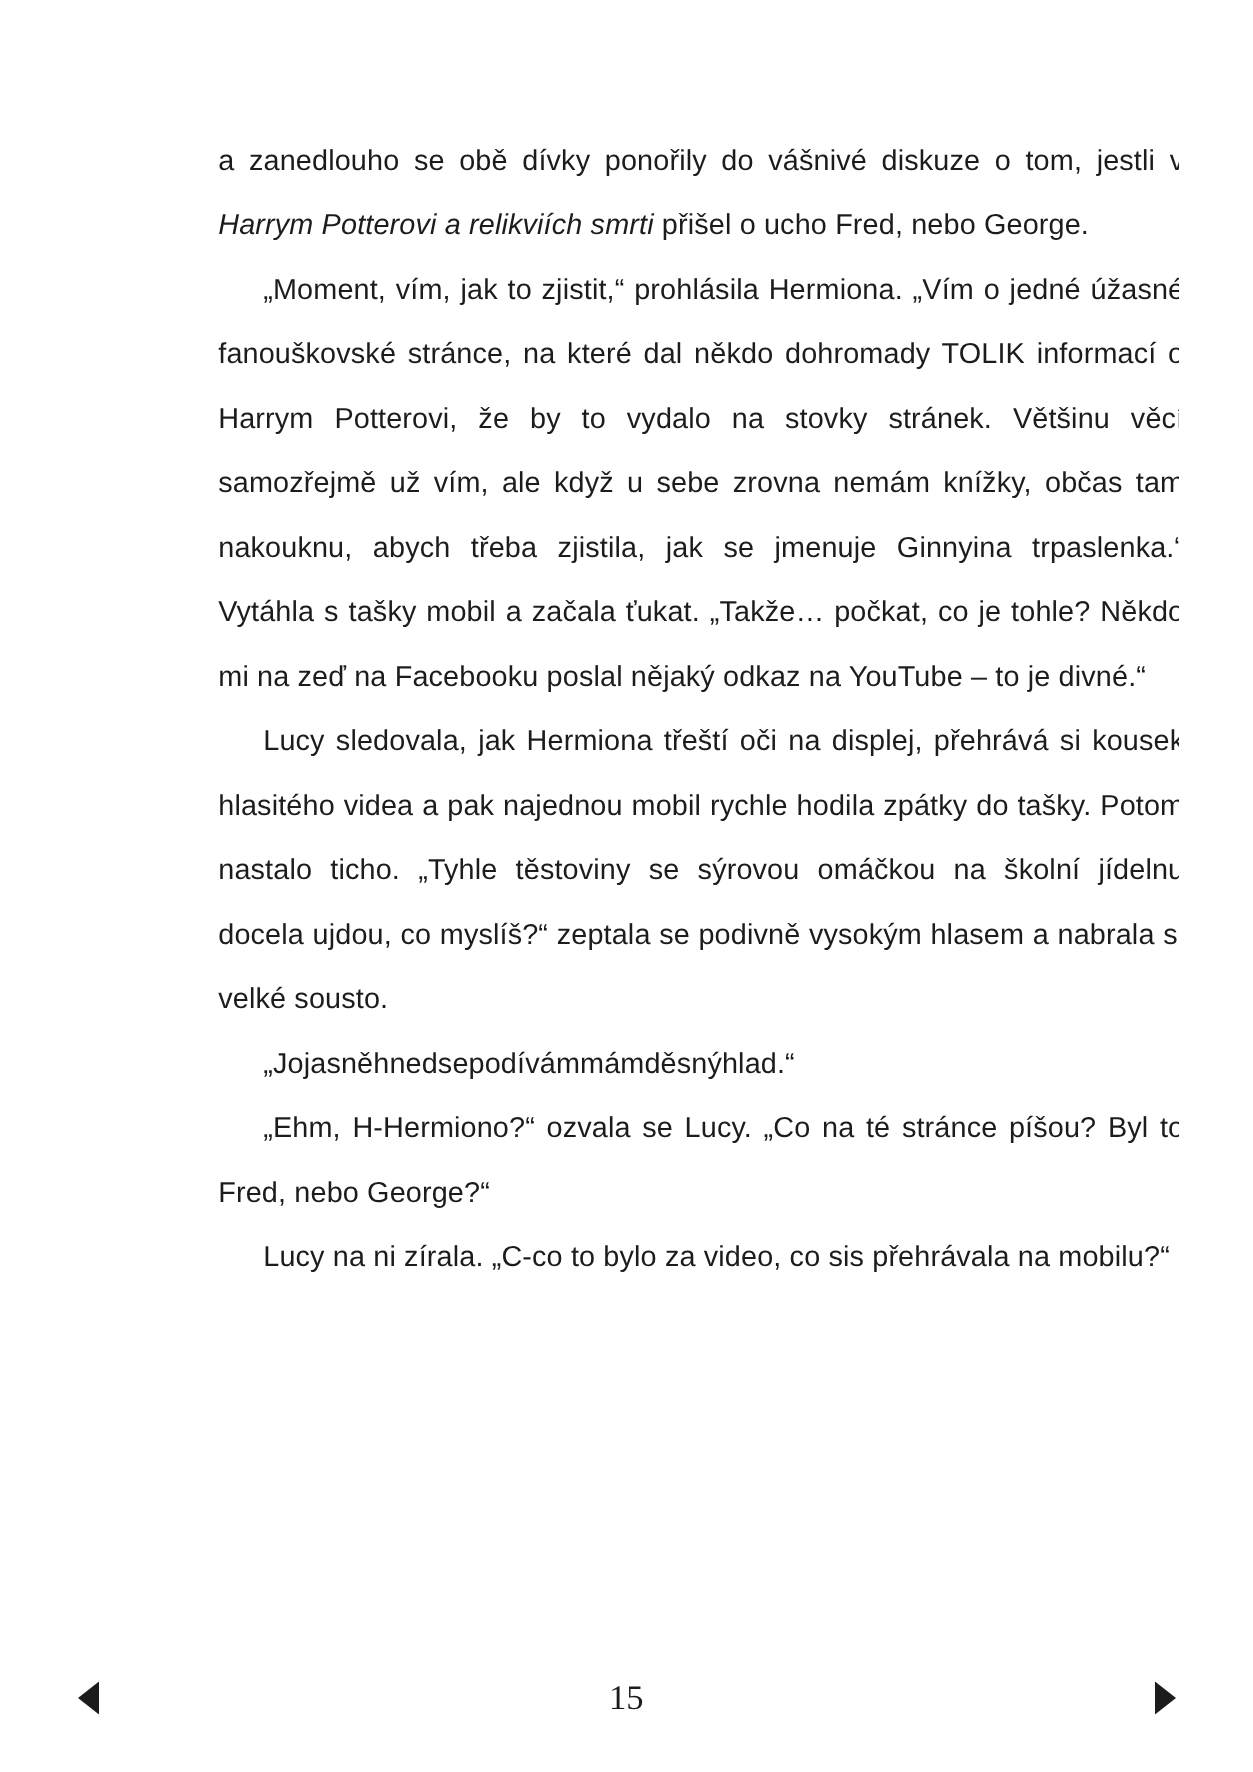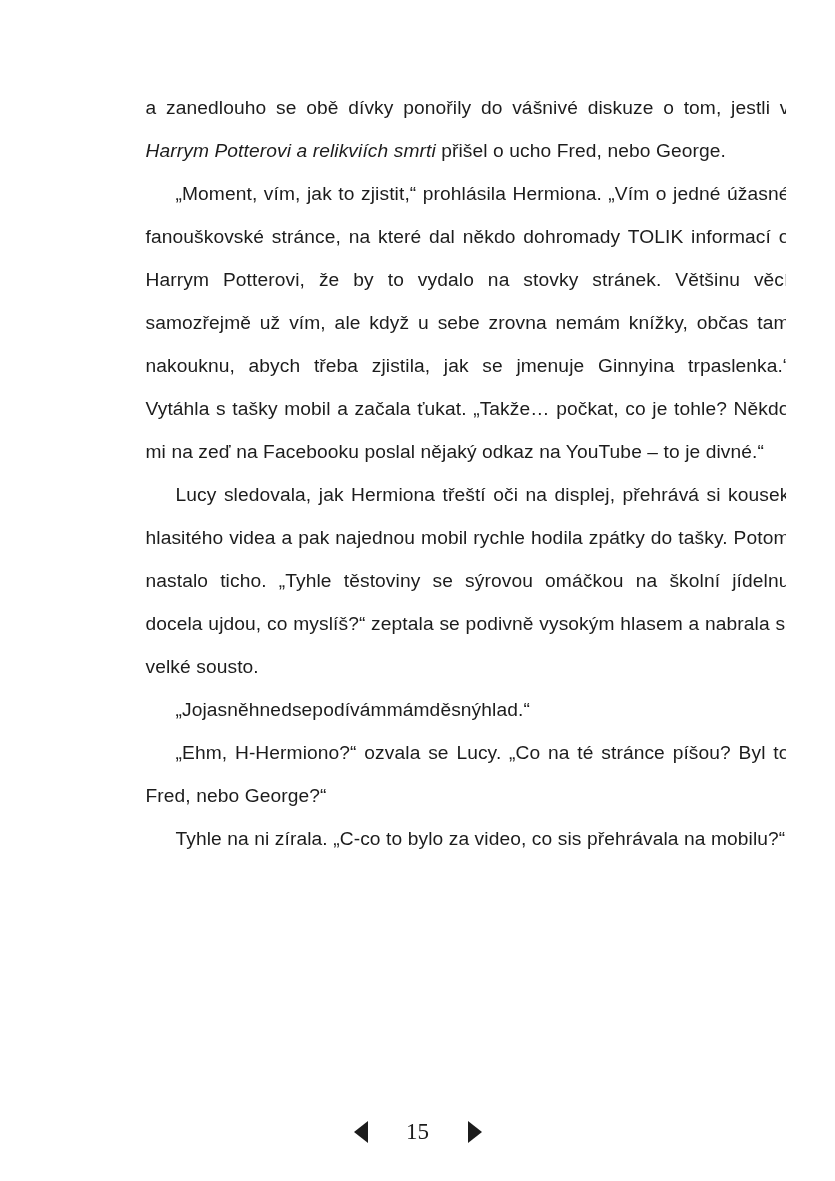--- a/index.html
+++ b/index.html
@@ -38,21 +38,21 @@
   .ital {
     font-style: italic;
   }
   .footer {
     position: absolute;
     left: 0;
     right: 0;
     bottom: 36px;
     display: flex;
     align-items: center;
-    justify-content: center;
+    justify-content: space-between;
     gap: 36px;
     margin-top: 36px;
   }
   .page-number {
     font-family: "Liberation Serif", serif;
     font-size: 23px;
     color: #1c1c1c;
     min-width: 24px;
     text-align: center;
   }
@@ -101,21 +101,21 @@
 
     <p class="para indent">
       <span>„Jojasněhnedsepodívámmámděsnýhlad.“</span>
     </p>
 
     <p class="para indent">
       <span>„Ehm, H-Hermiono?“ ozvala se Lucy. „Co na té stránce píšou? Byl to Fred, nebo George?“</span>
     </p>
 
     <p class="para indent">
-      <span>Tyhle na ni zírala. „C-co to bylo za video, co sis přehrávala na mobilu?“</span>
+      <span>Lucy na ni zírala. „C-co to bylo za video, co sis přehrávala na mobilu?“</span>
     </p>
 
   </div>
 
   <div class="footer">
     <button class="arrow-btn" aria-label="Previous page">
       <span class="nav-arrow prev"></span>
     </button>
     <span class="page-number">15</span>
     <button class="arrow-btn" aria-label="Next page">

